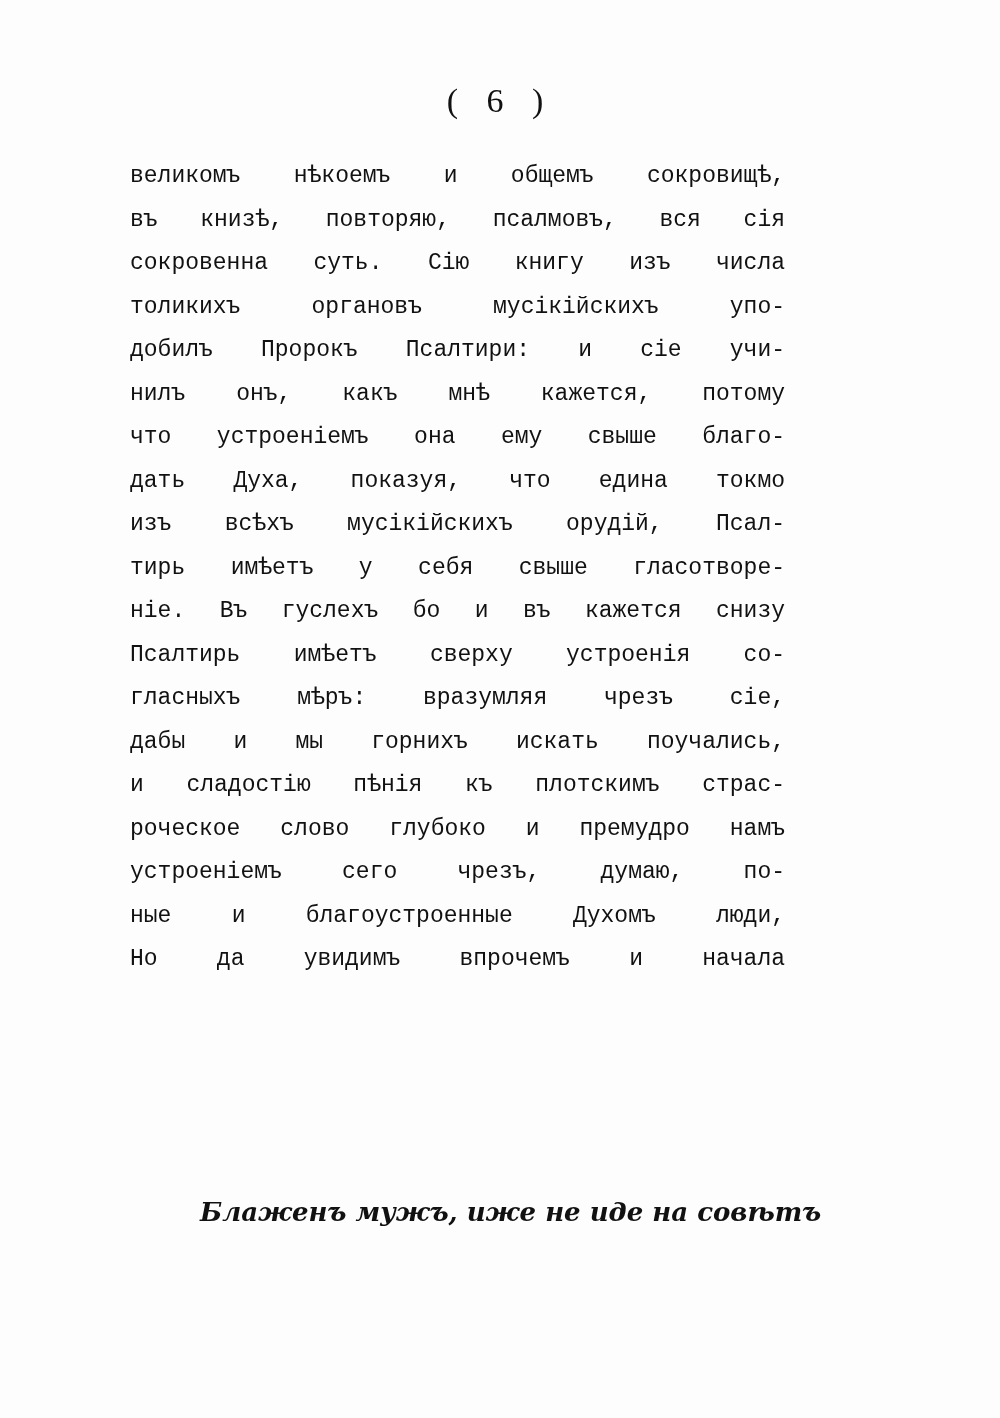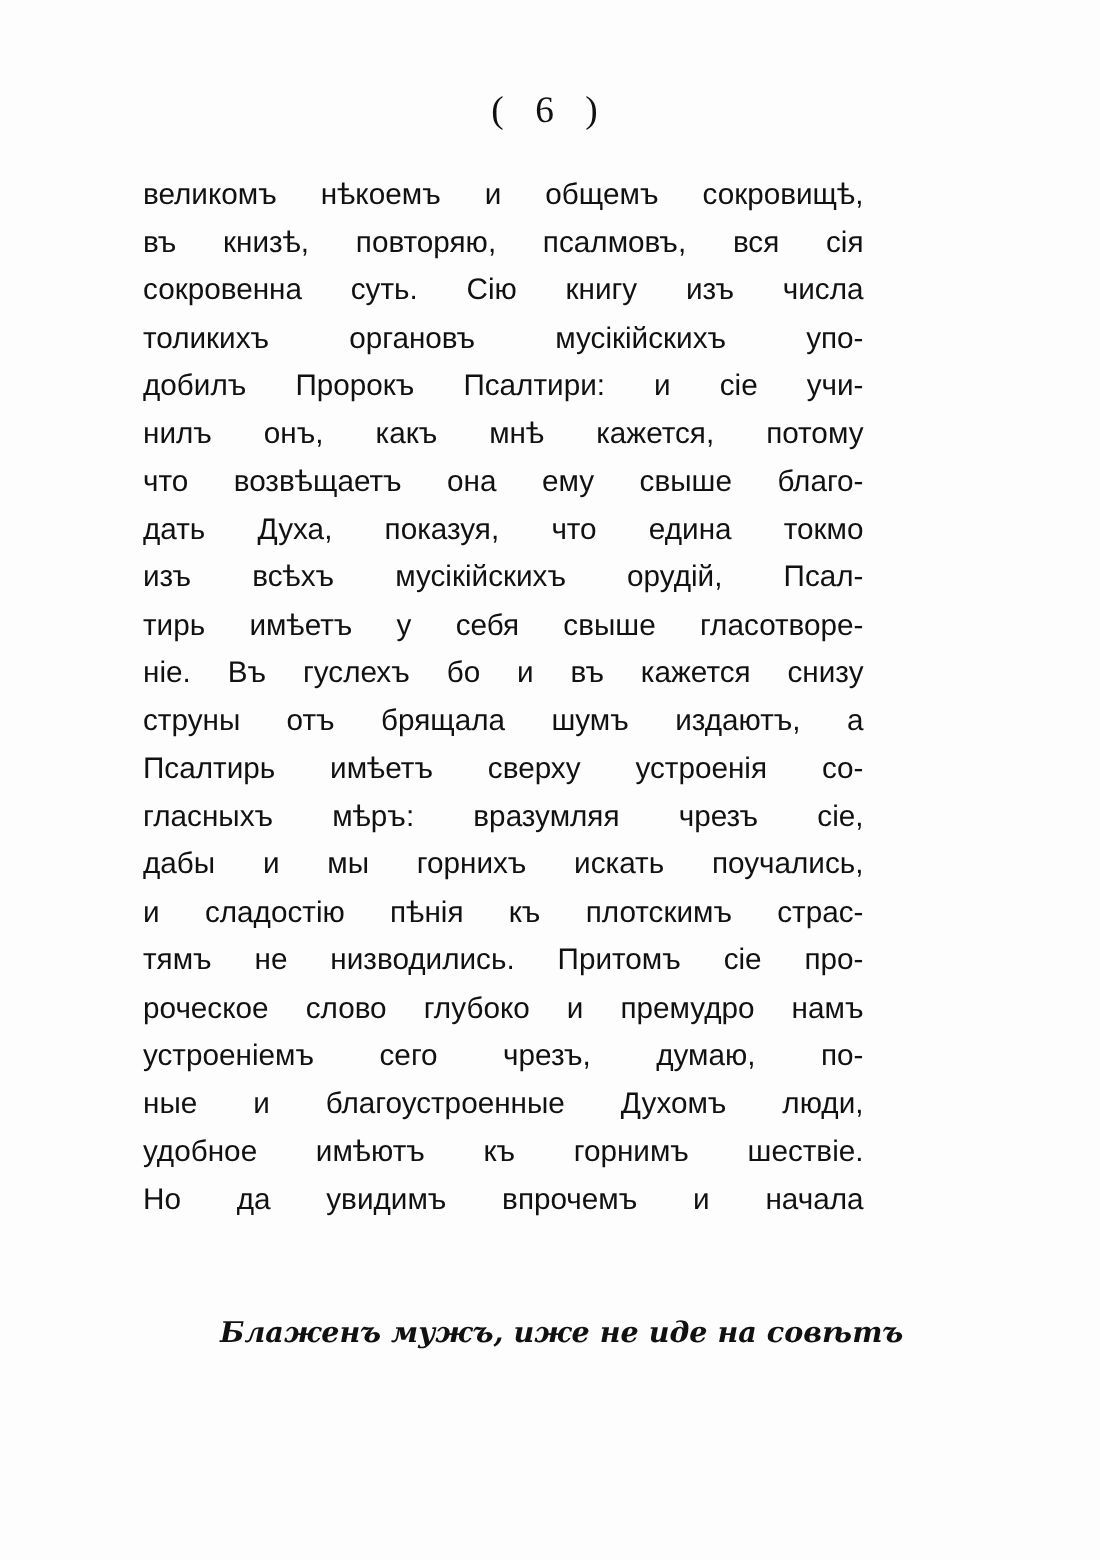--- a/index.html
+++ b/index.html
@@ -33,22 +33,22 @@
     }
     .body-text {
       position: absolute;
       left: 130px;
       top: 155px;
       width: 655px;
     }
     .line {
       height: 43.5px;
       line-height: 43.5px;
-      font-size: 27px;
-      font-family: Liberation Sans, sans-serif;
+      font-size: 23px;
+      font-family: Liberation Mono, monospace;
       white-space: nowrap;
       text-align: justify;
       text-align-last: justify;
     }
     .line.last {
       text-align-last: left;
     }
     .verse {
       position: absolute;
       left: 200px;
@@ -71,32 +71,29 @@
 <div class="page">
   <div class="page-number">( 6 )</div>
 
   <div class="body-text">
     <div class="line">великомъ нѣкоемъ и общемъ сокровищѣ,</div>
     <div class="line">въ книзѣ, повторяю, псалмовъ, вся сія</div>
     <div class="line">сокровенна суть. Сію книгу изъ числа</div>
     <div class="line">толикихъ органовъ мусікійскихъ упо-</div>
     <div class="line">добилъ Пророкъ Псалтири: и сіе учи-</div>
     <div class="line">нилъ онъ, какъ мнѣ кажется, потому</div>
-    <div class="line">что возвѣщаетъ она ему свыше благо-</div>
+    <div class="line">что устроеніемъ она ему свыше благо-</div>
     <div class="line">дать Духа, показуя, что едина токмо</div>
     <div class="line">изъ всѣхъ мусікійскихъ орудій, Псал-</div>
     <div class="line">тирь имѣетъ у себя свыше гласотворе-</div>
     <div class="line">ніе. Въ гуслехъ бо и въ кажется снизу</div>
-    <div class="line">струны отъ брящала шумъ издаютъ, а</div>
     <div class="line">Псалтирь имѣетъ сверху устроенія со-</div>
     <div class="line">гласныхъ мѣръ: вразумляя чрезъ сіе,</div>
     <div class="line">дабы и мы горнихъ искать поучались,</div>
     <div class="line">и сладостію пѣнія къ плотскимъ страс-</div>
-    <div class="line">тямъ не низводились. Притомъ сіе про-</div>
     <div class="line">роческое слово глубоко и премудро намъ</div>
     <div class="line">устроеніемъ сего чрезъ, думаю, по-</div>
     <div class="line">ные и благоустроенные Духомъ люди,</div>
-    <div class="line">удобное имѣютъ къ горнимъ шествіе.</div>
     <div class="line">Но да увидимъ впрочемъ и начала</div>
   </div>
 
   <div class="verse">Блаженъ мужъ, иже не иде на совѣтъ</div>
 </div>
 
 </body></html>

